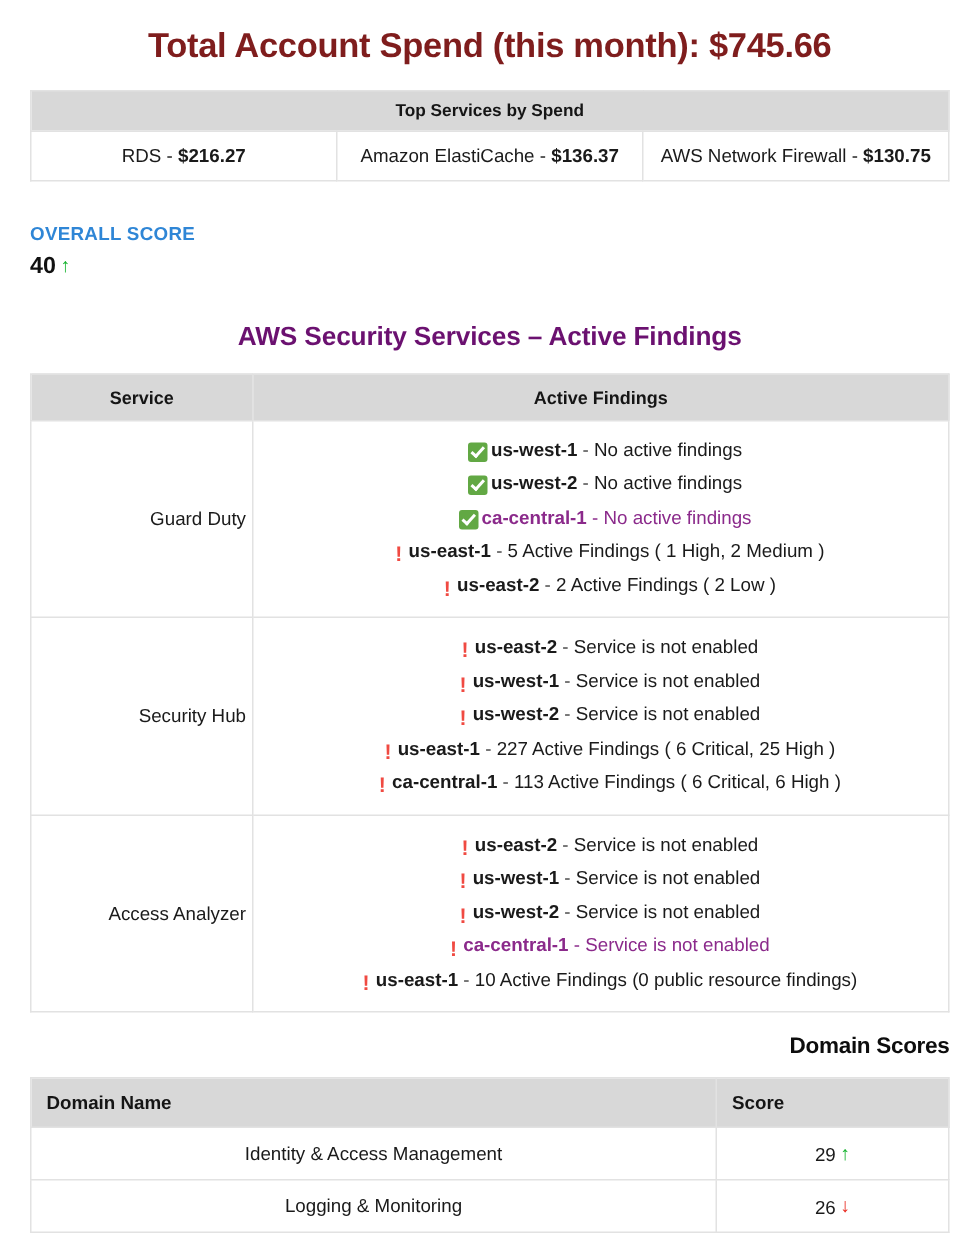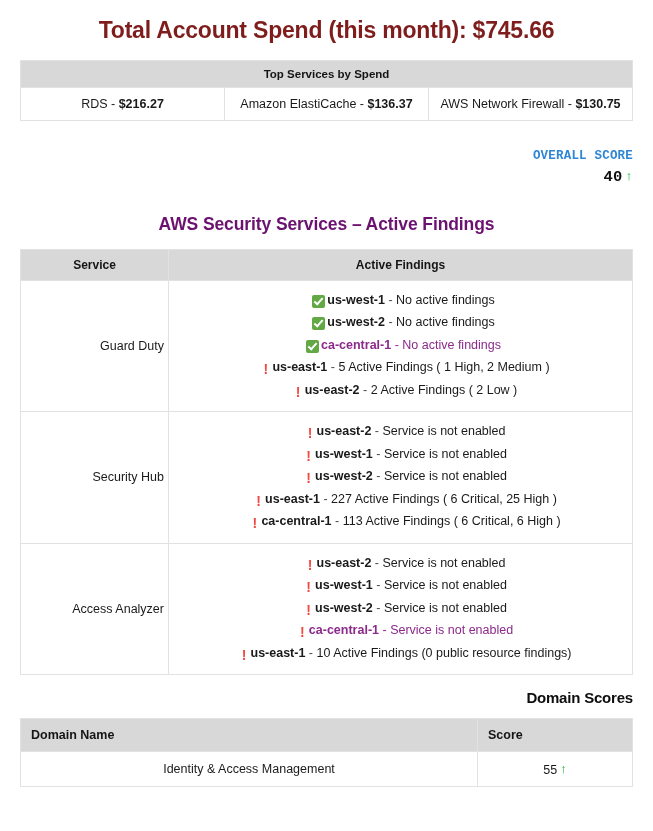--- a/index.html
+++ b/index.html
@@ -86,22 +86,21 @@
   .spend-cell b { font-weight: bold; }
 
   
   .scores {
     display: flex;
     margin-top: 26px;
     margin-bottom: 24px;
   }
   .score-box {
     flex: 1 1 50%;
-    text-align: right;
-    font-family: Liberation Mono, monospace;
+    text-align: left;
   }
   .score-label {
     font-size: 12.5px;
     font-weight: bold;
     color: #2f86d6;
     letter-spacing: 0.2px;
     line-height: 1.5;
   }
   .score-value-row {
     font-size: 15.5px;
@@ -307,18 +306,22 @@
       </colgroup>
     <thead>
       <tr>
         <th>Domain Name</th>
         <th>Score</th>
       </tr>
     </thead>
     <tbody id="domain-body">
         <tr>
           <td>Identity &amp; Access Management</td>
-          <td><span class="domain-score-num">55</span><span class="arrow arrow-up">↑</span></td>
+          <td><span class="domain-score-num">29</span><span class="arrow arrow-up">↑</span></td>
+        </tr>
+        <tr>
+          <td>Logging &amp; Monitoring</td>
+          <td><span class="domain-score-num">26</span><span class="arrow arrow-down">↓</span></td>
         </tr>
       </tbody>
   </table>
 
 </div>
 
 </body></html>

